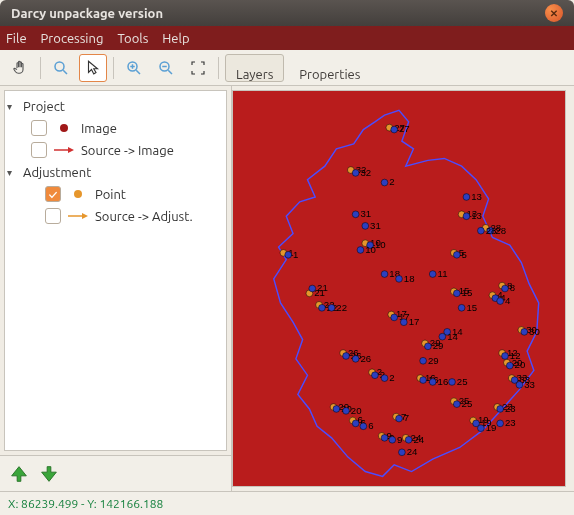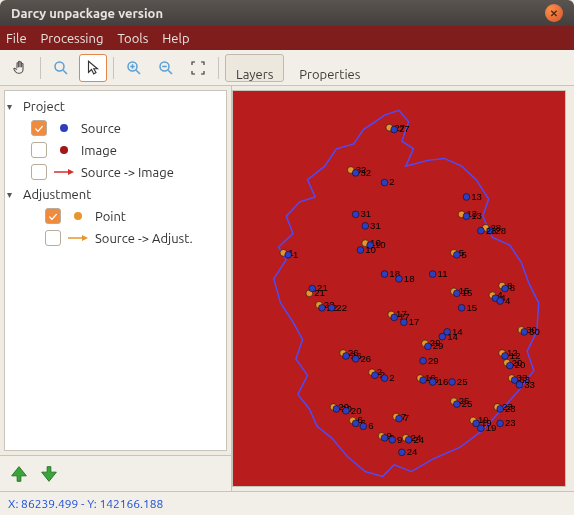--- a/index.html
+++ b/index.html
@@ -24,21 +24,21 @@
 .chk { width: 16px; height: 16px; border: 1px solid #b8ac9c; border-radius: 3px; display: flex; align-items: center; justify-content: center; background: #fff; cursor: pointer; }
 .chk.on { background: #f08a3c; }
 .chk.on::after { content: "✓"; color: #fff; font-size: 12px; font-weight: bold; }
 .sym { width: 22px; display: flex; align-items: center; justify-content: center; }
 .dot { width: 8px; height: 8px; border-radius: 50%; }
 .arrowctrl { background: #f2efe8; height: 36px; display: flex; align-items: center; padding: 0 8px; gap: 8px; border-top: 1px solid #c8c4bc; }
 .arrbtn { width: 22px; height: 22px; cursor: pointer; }
 .map { flex: 1; background: #b91c1c; border: 1px solid #c8c4bc; margin: 4px 8px 4px 0; position: relative; overflow: hidden; }
 .map svg { width: 100%; height: 100%; }
 .pt-label { font-size: 10px; fill: #000; font-family: sans-serif; }
-.statusbar { height: 24px; background: #f2efe8; border-top: 1px solid #c8c4bc; display: flex; align-items: center; padding: 0 8px; font-size: 12px; color: #1d4ed8; }
+.statusbar { height: 24px; background: #f2efe8; border-top: 1px solid #c8c4bc; display: flex; align-items: center; padding: 0 8px; font-size: 12px; color: #15803d; }
 </style>
 </head>
 <body>
 
 <div class="titlebar">
   <span>Darcy unpackage version</span>
   <div class="spacer"></div>
   <div class="close-btn">✕</div>
 </div>
 
@@ -96,27 +96,20 @@
       <span>Properties</span>
     </div>
 </div>
 
 <div class="content">
   <div class="sidebar">
     <div class="tree">
       <div class="tree-row">
           <span class="tri">▾</span>
           <span>Project</span>
-        </div>
-      <div class="tree-row" style="padding-left:24px">
-          <span class="chk on"></span>
-          <span class="sym">
-            <span class="dot" style="background:#2c3fbf"></span>
-          </span>
-          <span>Source</span>
         </div>
       <div class="tree-row" style="padding-left:24px">
           <span class="chk"></span>
           <span class="sym">
             <span class="dot" style="background:#a01818"></span>
           </span>
           <span>Image</span>
         </div>
       <div class="tree-row" style="padding-left:24px">
           <span class="chk"></span>

